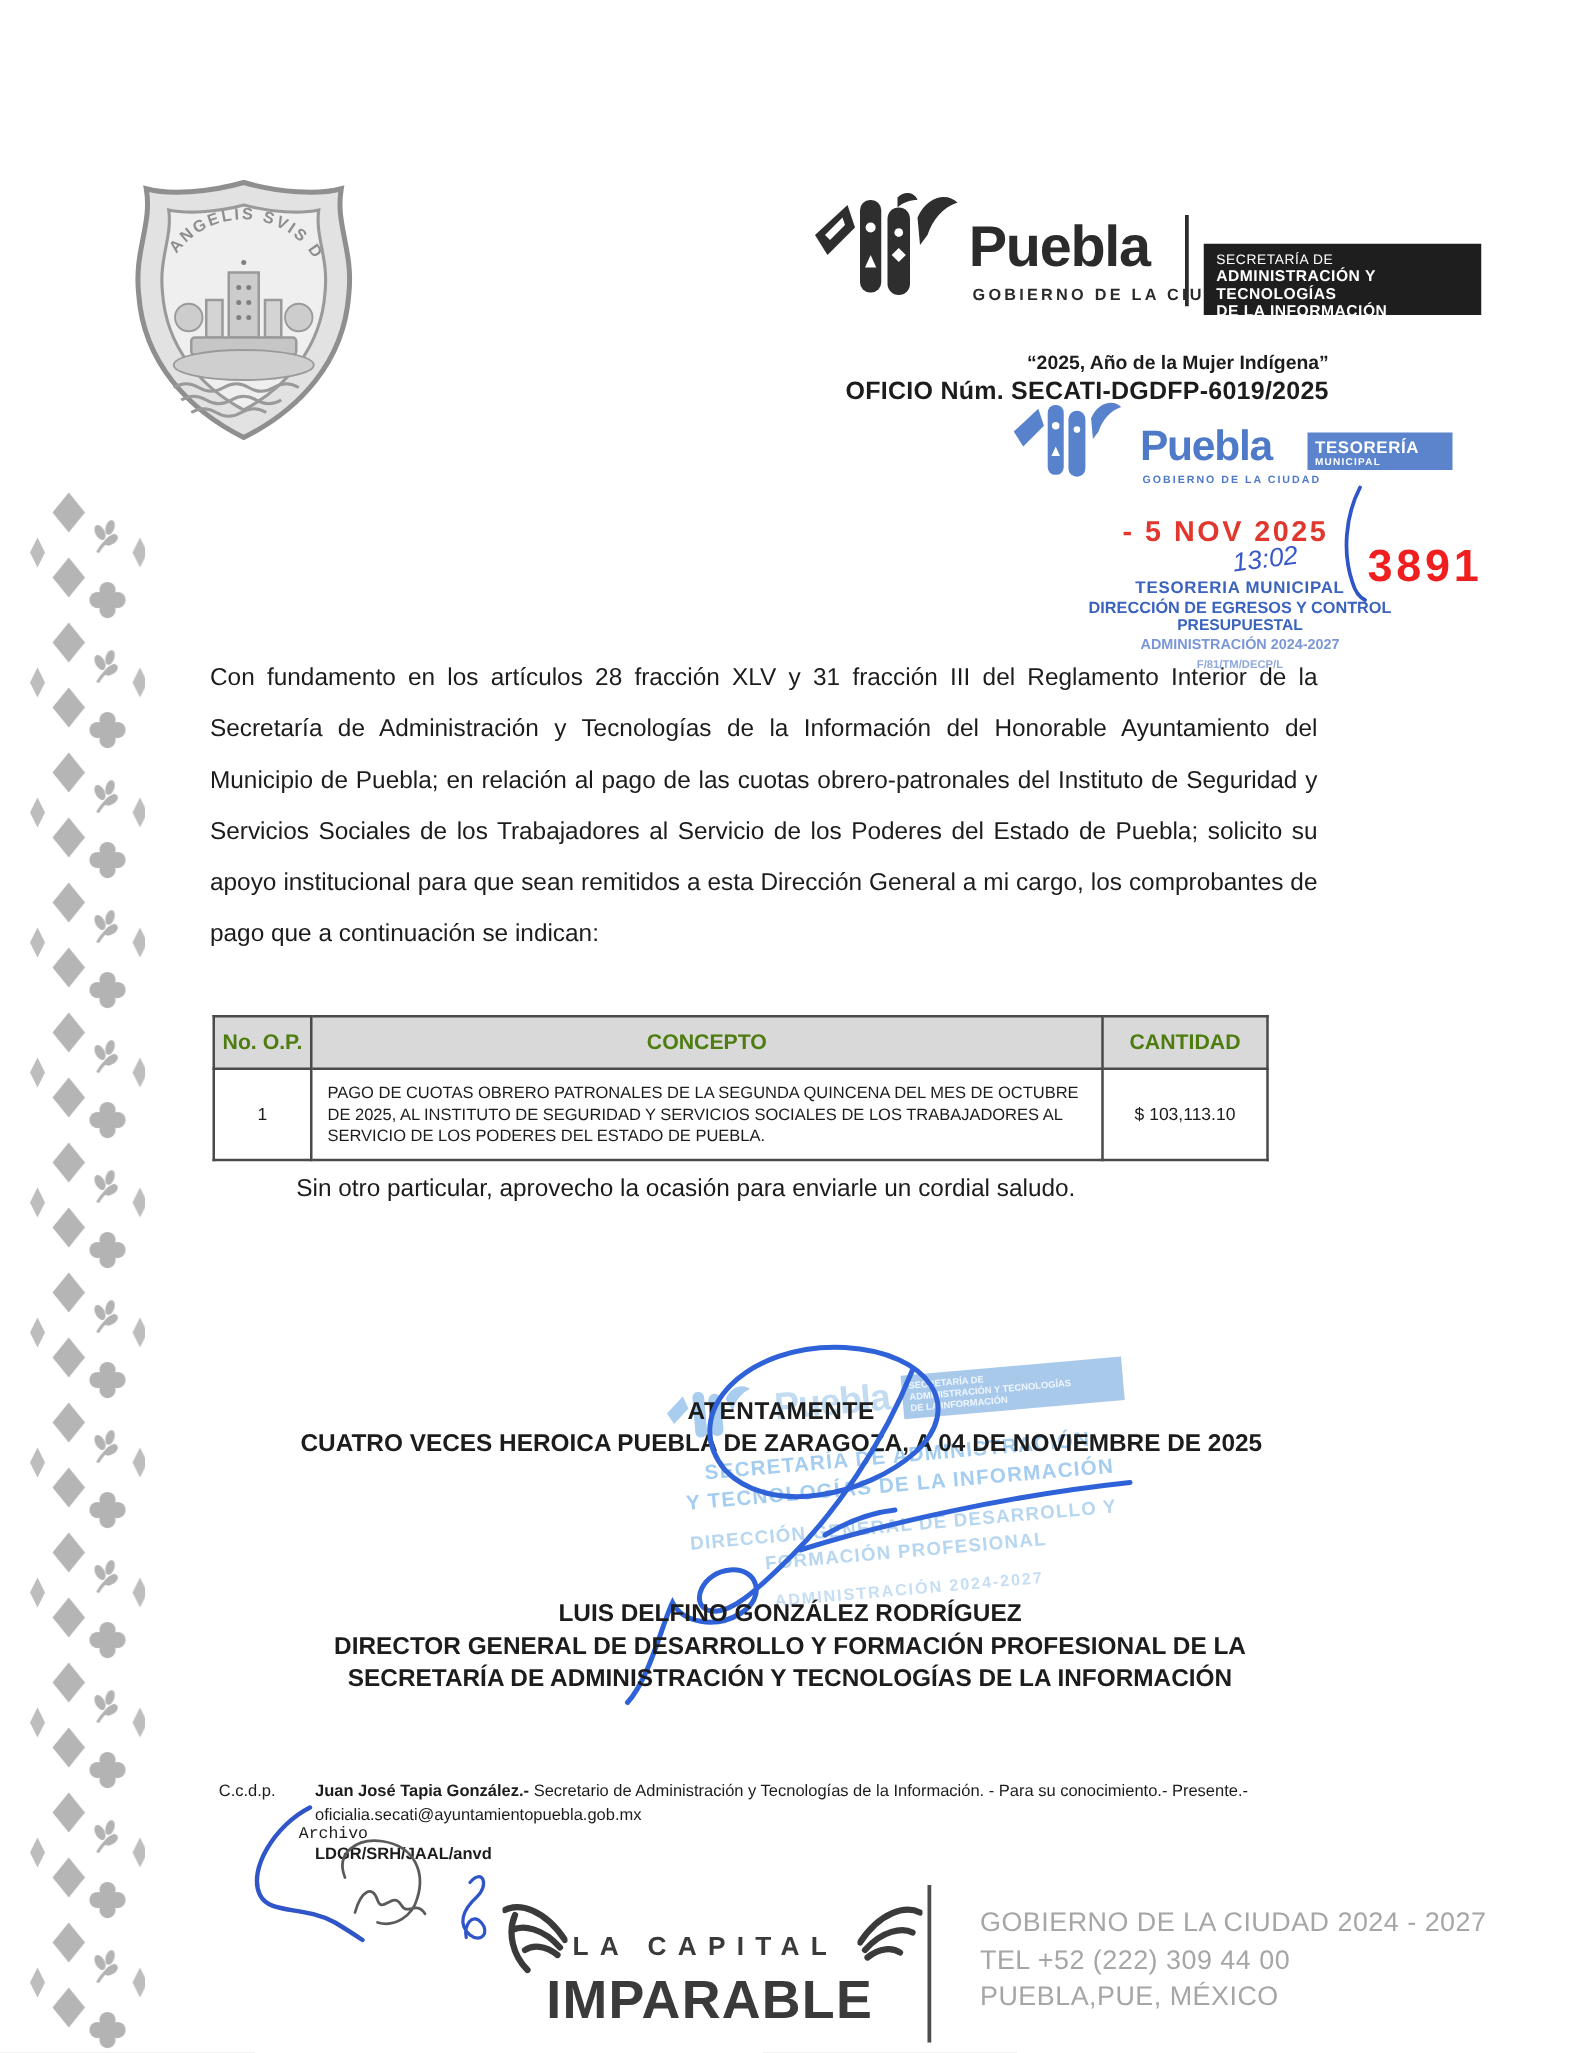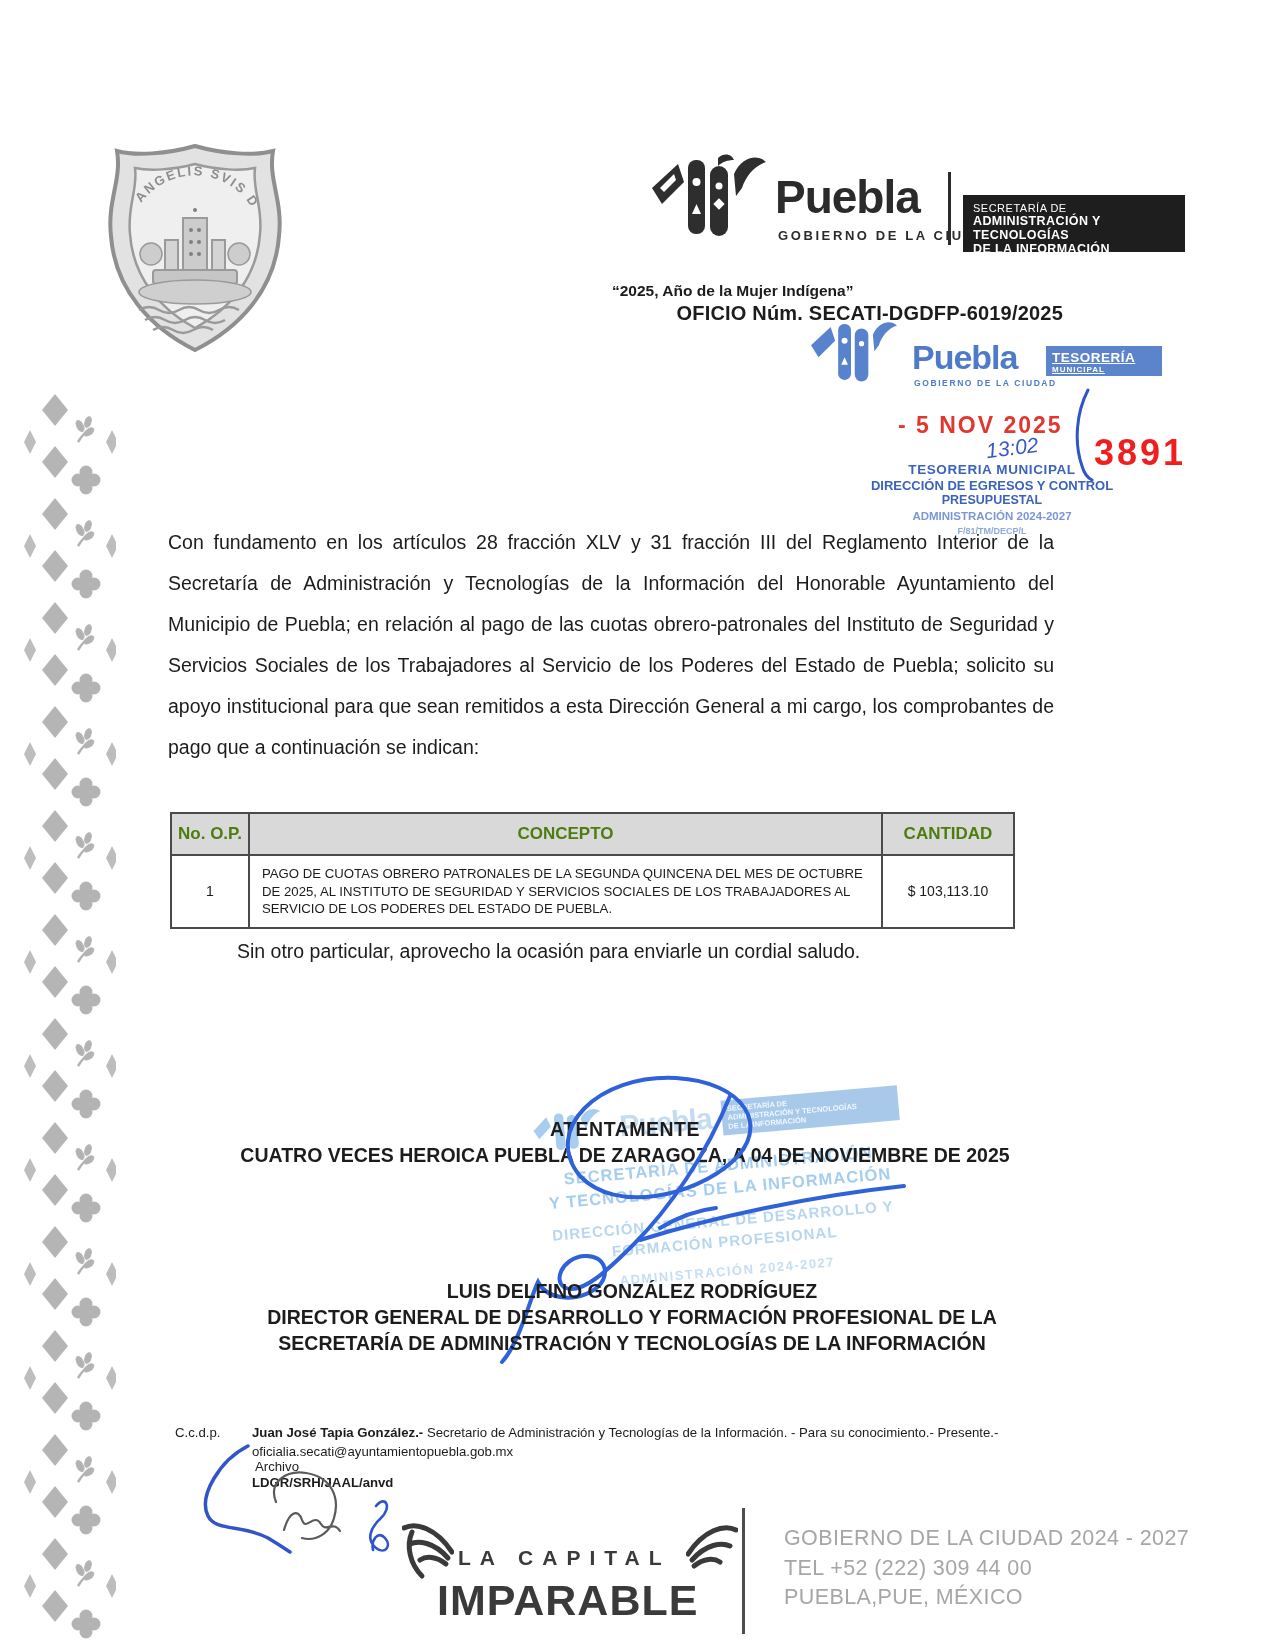--- a/index.html
+++ b/index.html
@@ -5,25 +5,25 @@
   html,body{margin:0;padding:0;background:#e8e8e8;}
   #page{position:relative;width:1266px;height:1642px;background:#ffffff;overflow:hidden;
         font-family:"Liberation Sans",sans-serif;color:#1c1c1c;}
   .abs{position:absolute;}
   
   .wordmark{font-weight:bold;color:#2b2b2b;letter-spacing:-1px;}
   .tagline{font-weight:bold;color:#2b2b2b;letter-spacing:2.6px;}
   .secbox{background:#1e1e1e;color:#fff;padding:7px 0 0 10px;}
   .secbox .l1{font-size:11px;letter-spacing:.5px;}
   .secbox .l2,.secbox .l3{font-size:12.5px;font-weight:bold;letter-spacing:.4px;}
-  .motto{font-size:15.5px;font-weight:bold;text-align:left;}
+  .motto{font-size:15.5px;font-weight:bold;text-align:right;}
   .oficio{font-size:20px;font-weight:bold;text-align:right;letter-spacing:.2px;}
   
   .stampblue{color:#3f6fc4;}
-  .st-box{background:#3f6fc4;color:#fff;text-align:left;padding:4px 6px 2px 6px;opacity:.92;text-decoration:underline;}
+  .st-box{background:#3f6fc4;color:#fff;text-align:left;padding:4px 6px 2px 6px;opacity:.92;}
   .st-box .b1{font-size:13.5px;font-weight:bold;letter-spacing:.5px;}
   .st-box .b2{font-size:8px;font-weight:bold;letter-spacing:1px;}
   .st-date{font-size:23px;font-weight:bold;color:#e0372e;letter-spacing:2px;white-space:nowrap;}
   .st-time{font-size:21px;color:#3a57c9;transform:rotate(-7deg);font-style:italic;}
   .st-folio{font-size:36px;font-weight:bold;color:#f01f1f;letter-spacing:3px;}
   .st-lines{width:340px;text-align:center;color:#3b63bd;font-weight:bold;line-height:15.5px;}
   .st-lines .s1{font-size:13.5px;letter-spacing:.6px;}
   .st-lines .s2{font-size:13px;}
   .st-lines .s3{font-size:12.5px;}
   .st-lines .s4{font-size:11.5px;color:#7a96d6;}
@@ -260,21 +260,21 @@
     <div>LUIS DELFINO GONZÁLEZ RODRÍGUEZ</div>
     <div>DIRECTOR GENERAL DE DESARROLLO Y FORMACIÓN PROFESIONAL DE LA</div>
     <div>SECRETARÍA DE ADMINISTRACIÓN Y TECNOLOGÍAS DE LA INFORMACIÓN</div>
   </div>
 
   <div class="abs ccdp" style="left:175px;top:1424px;width:70px;">C.c.d.p.</div>
   <div class="abs ccdp" style="left:252px;top:1424px;width:790px;">
     <span class="bold">Juan José Tapia González.-</span><span> Secretario de Administración y Tecnologías de la Información. - Para su conocimiento.- Presente.-</span>
   </div>
   <div class="abs ccdp" style="left:252px;top:1443px;">oficialia.secati@ayuntamientopuebla.gob.mx</div>
-  <div class="abs ccdp" style="left:255px;top:1458px;">Archivo</div>
+  <div class="abs ccdp" style="left:239px;top:1458px;font-family:Liberation Mono, monospace;">Archivo</div>
   <div class="abs ccdp bold" style="left:252px;top:1474px;font-weight:bold;">LDGR/SRH/JAAL/anvd</div>
 
   <svg class="abs" style="left:180px;top:1420px;" width="260" height="160" viewBox="0 0 260 160">
     <path d="M68 26 C40 40 18 76 28 96 C36 112 62 104 88 118 C98 124 104 128 110 132" stroke="#2f55c8" stroke-width="3.5" fill="none" stroke-linecap="round"></path>
     <path d="M96 82 C88 62 106 50 126 53 C152 57 160 78 154 98 C150 113 136 122 122 118 M104 110 C109 92 118 88 122 100 C126 112 134 92 141 104 C146 113 153 100 160 111" stroke="#5a5a5a" stroke-width="2.2" fill="none" stroke-linecap="round"></path>
     <path d="M196 86 C206 74 212 88 201 98 C190 108 186 120 196 128 C205 135 212 126 205 118 C198 110 191 120 193 130" stroke="#2f55c8" stroke-width="2.6" fill="none" stroke-linecap="round"></path>
   </svg>
 
   <svg class="abs" style="left:402px;top:1518px;" width="52" height="62" viewBox="0 0 52 62">
     <g stroke="#3a3a3a" stroke-width="5" fill="none" stroke-linecap="round">

